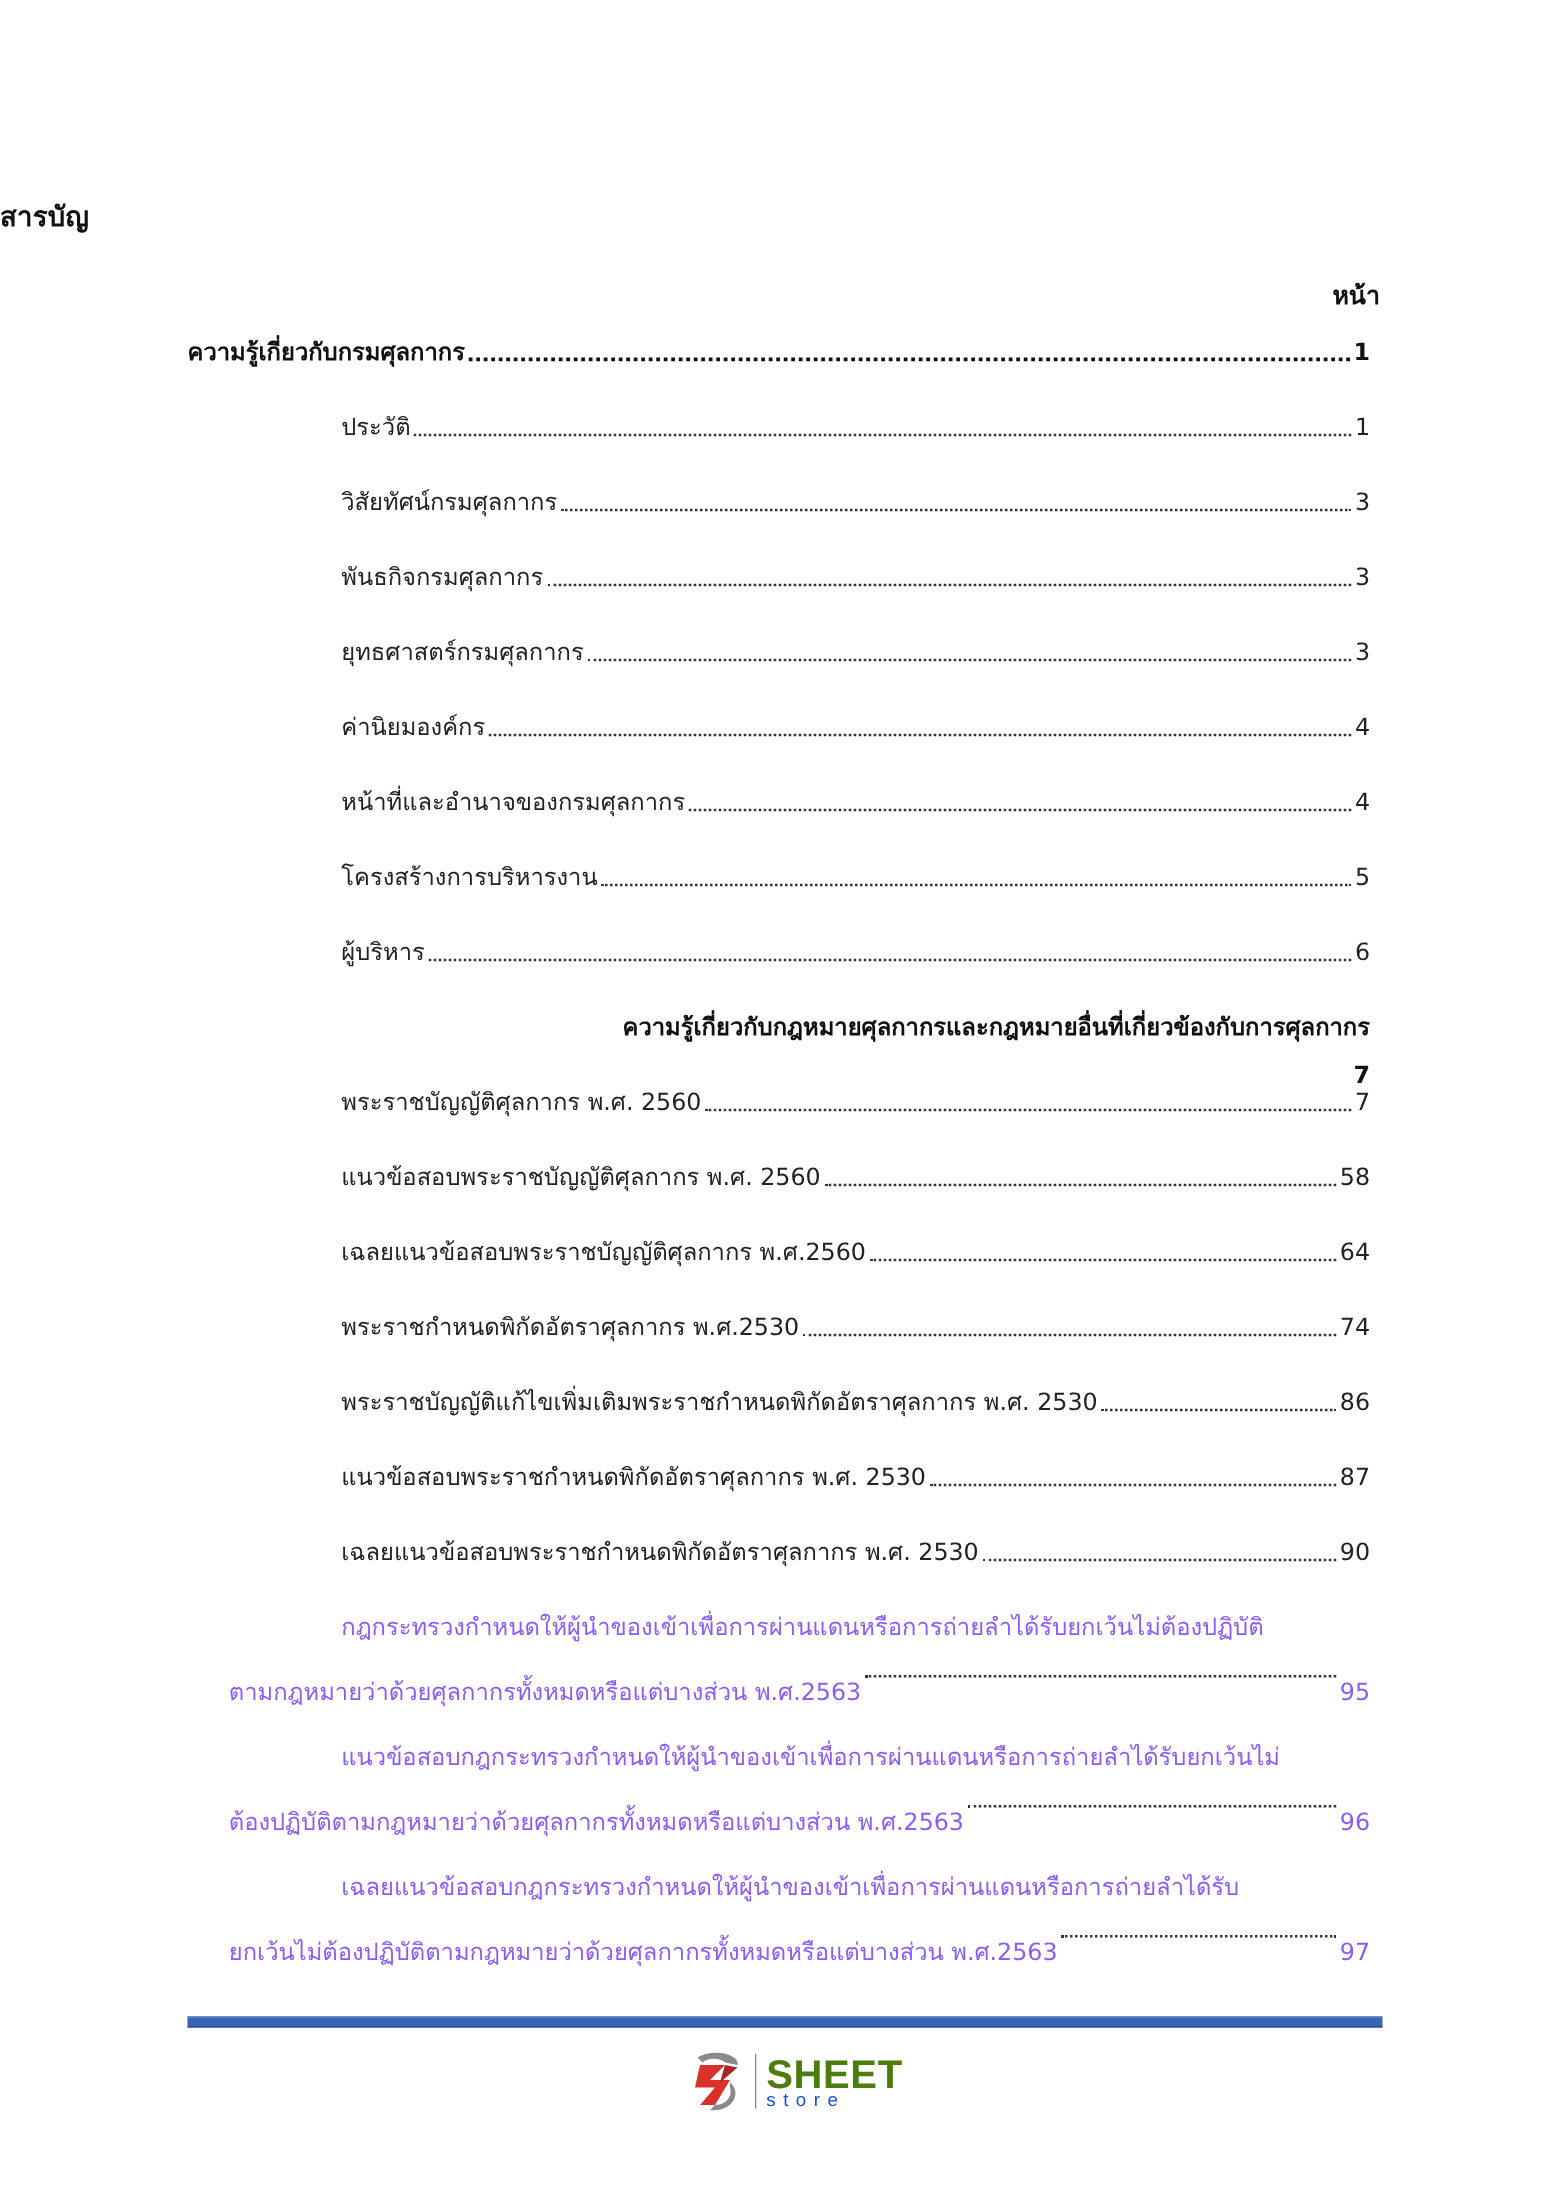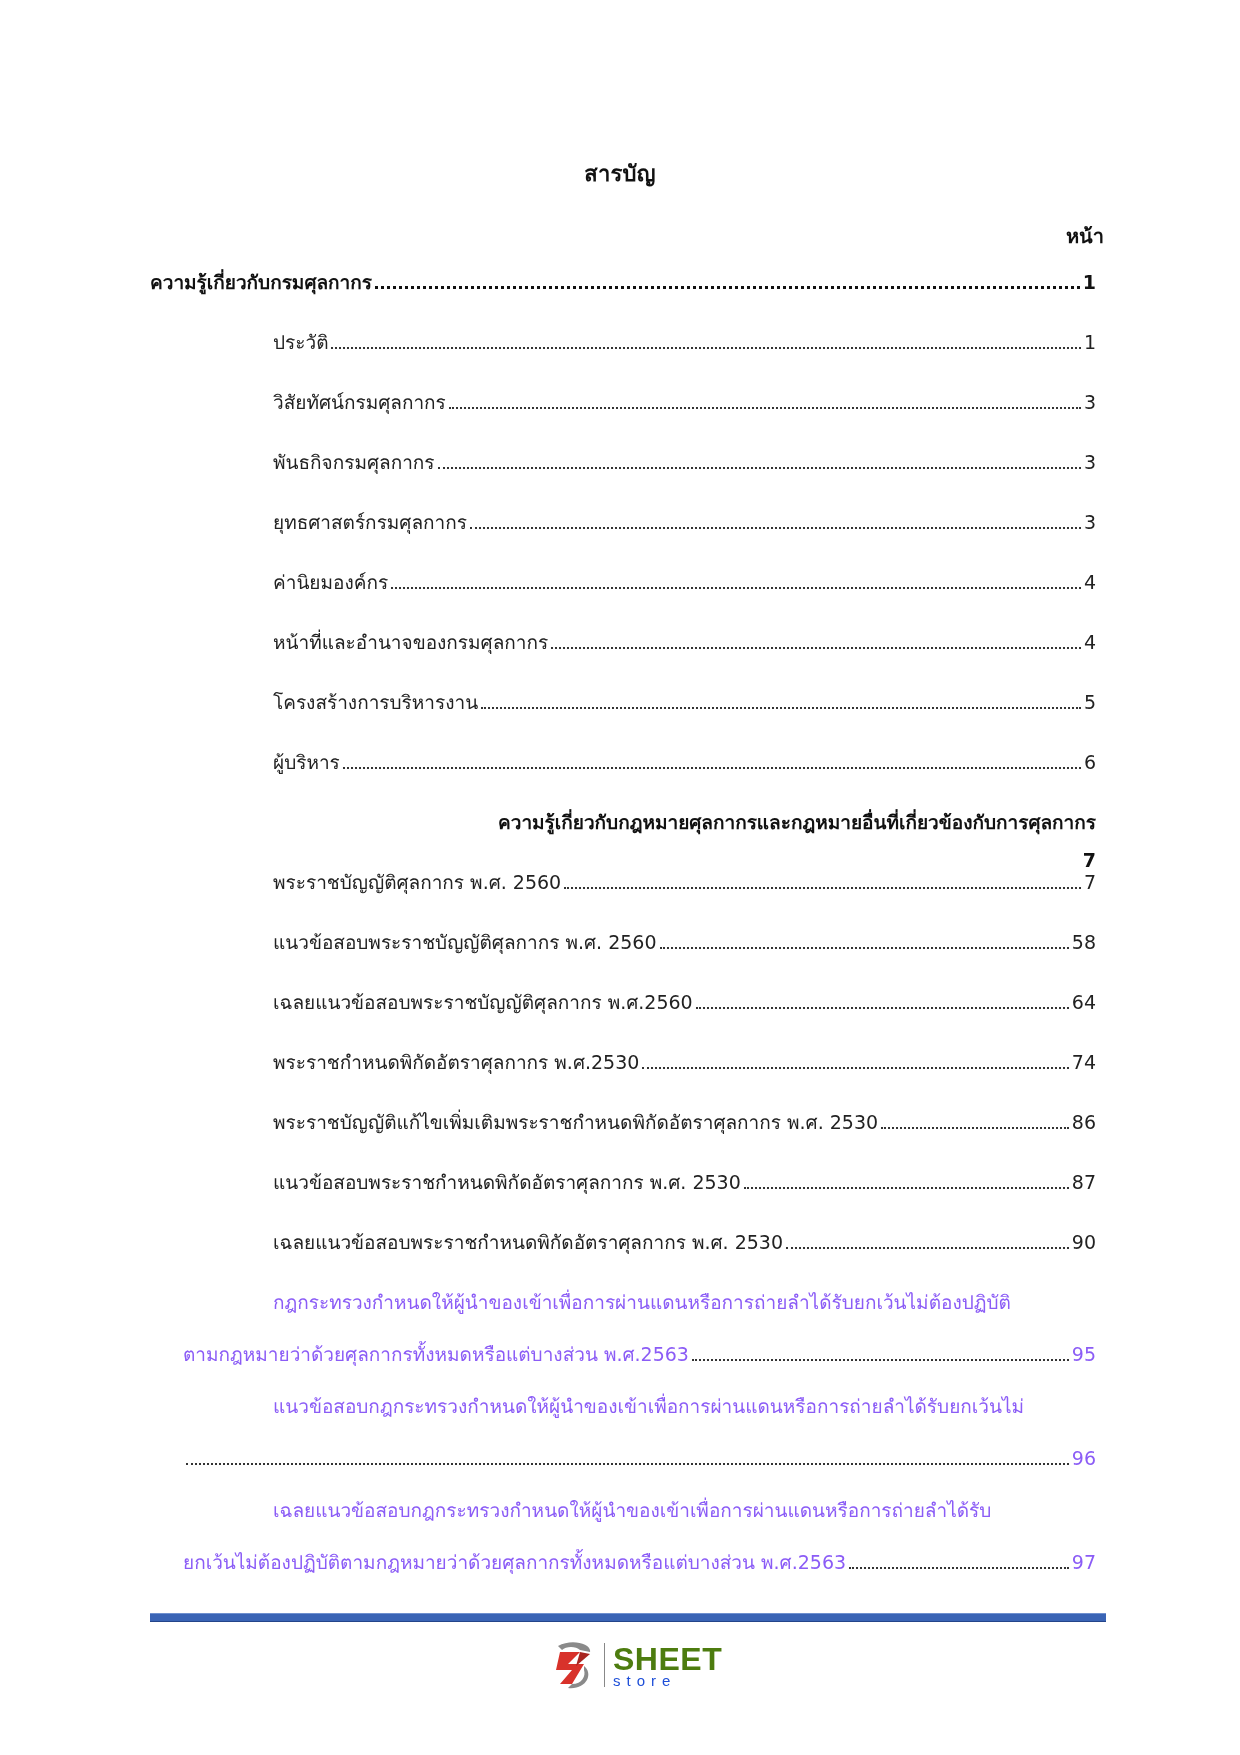--- a/index.html
+++ b/index.html
@@ -1,21 +1,21 @@
 <!DOCTYPE html>
 <html><head>
   <meta charset="utf-8">
   <style>
     html, body { margin: 0; padding: 0; background: #ffffff; }
     body {
       width: 1240px; height: 1755px; position: relative; overflow: hidden;
       font-family: "DejaVu Sans", sans-serif; color: #111;
     }
     .title {
-      position: absolute; top: 156px; left: 0; width: 1240px; text-align: center;
+      position: absolute; top: 156px; left: 0; width: 1240px; 
       font-size: 22px; font-weight: bold; letter-spacing: 0.2px;
     }
     .page-header {
       position: absolute; top: 220px; right: 136px;
       font-size: 20px; font-weight: bold;
     }
     .toc-row {
       position: absolute; left: 150px; width: 946px;
       display: flex; align-items: flex-end; white-space: nowrap;
       font-size: 19px; line-height: 28px;
@@ -31,21 +31,21 @@
     .toc-row .page { flex: 0 0 auto; text-align: right; }
 
     .toc-multi {
       position: absolute; left: 183px; width: 913px;
       font-size: 19px; line-height: 28px; color: #8b5cf6;
     }
     .toc-multi .first-line {
       padding-left: 90px; white-space: nowrap;
     }
     .toc-multi .second-line {
-      margin-top: 24px; display: flex; align-items: flex-end; white-space: nowrap;
+      margin-top: 24px; display: flex; white-space: nowrap;
     }
     .toc-multi .leader {
       flex: 1 1 auto; margin: 0 3px 7px 3px;
       border-bottom: 2px dotted #333; height: 0;
     }
 
     .footer-rule {
       position: absolute; top: 1613px; left: 150px; width: 956px; height: 7px;
       background: #3a64b5; border-top: 1px solid #6f90cf; border-bottom: 1px solid #24458a;
     }
@@ -166,20 +166,21 @@
     <div class="first-line">กฎกระทรวงกำหนดให้ผู้นำของเข้าเพื่อการผ่านแดนหรือการถ่ายลำได้รับยกเว้นไม่ต้องปฏิบัติ</div>
     <div class="second-line">
       <span>ตามกฎหมายว่าด้วยศุลกากรทั้งหมดหรือแต่บางส่วน พ.ศ.2563</span>
       <span class="leader"></span>
       <span>95</span>
     </div>
   </div>
   <div class="toc-multi" style="top:1392px;">
     <div class="first-line">แนวข้อสอบกฎกระทรวงกำหนดให้ผู้นำของเข้าเพื่อการผ่านแดนหรือการถ่ายลำได้รับยกเว้นไม่</div>
     <div class="second-line">
+      <span>ต้องปฏิบัติตามกฎหมายว่าด้วยศุลกากรทั้งหมดหรือแต่บางส่วน พ.ศ.2563</span>
       <span class="leader"></span>
       <span>96</span>
     </div>
   </div>
   <div class="toc-multi" style="top:1496px;">
     <div class="first-line">เฉลยแนวข้อสอบกฎกระทรวงกำหนดให้ผู้นำของเข้าเพื่อการผ่านแดนหรือการถ่ายลำได้รับ</div>
     <div class="second-line">
       <span>ยกเว้นไม่ต้องปฏิบัติตามกฎหมายว่าด้วยศุลกากรทั้งหมดหรือแต่บางส่วน พ.ศ.2563</span>
       <span class="leader"></span>
       <span>97</span>

